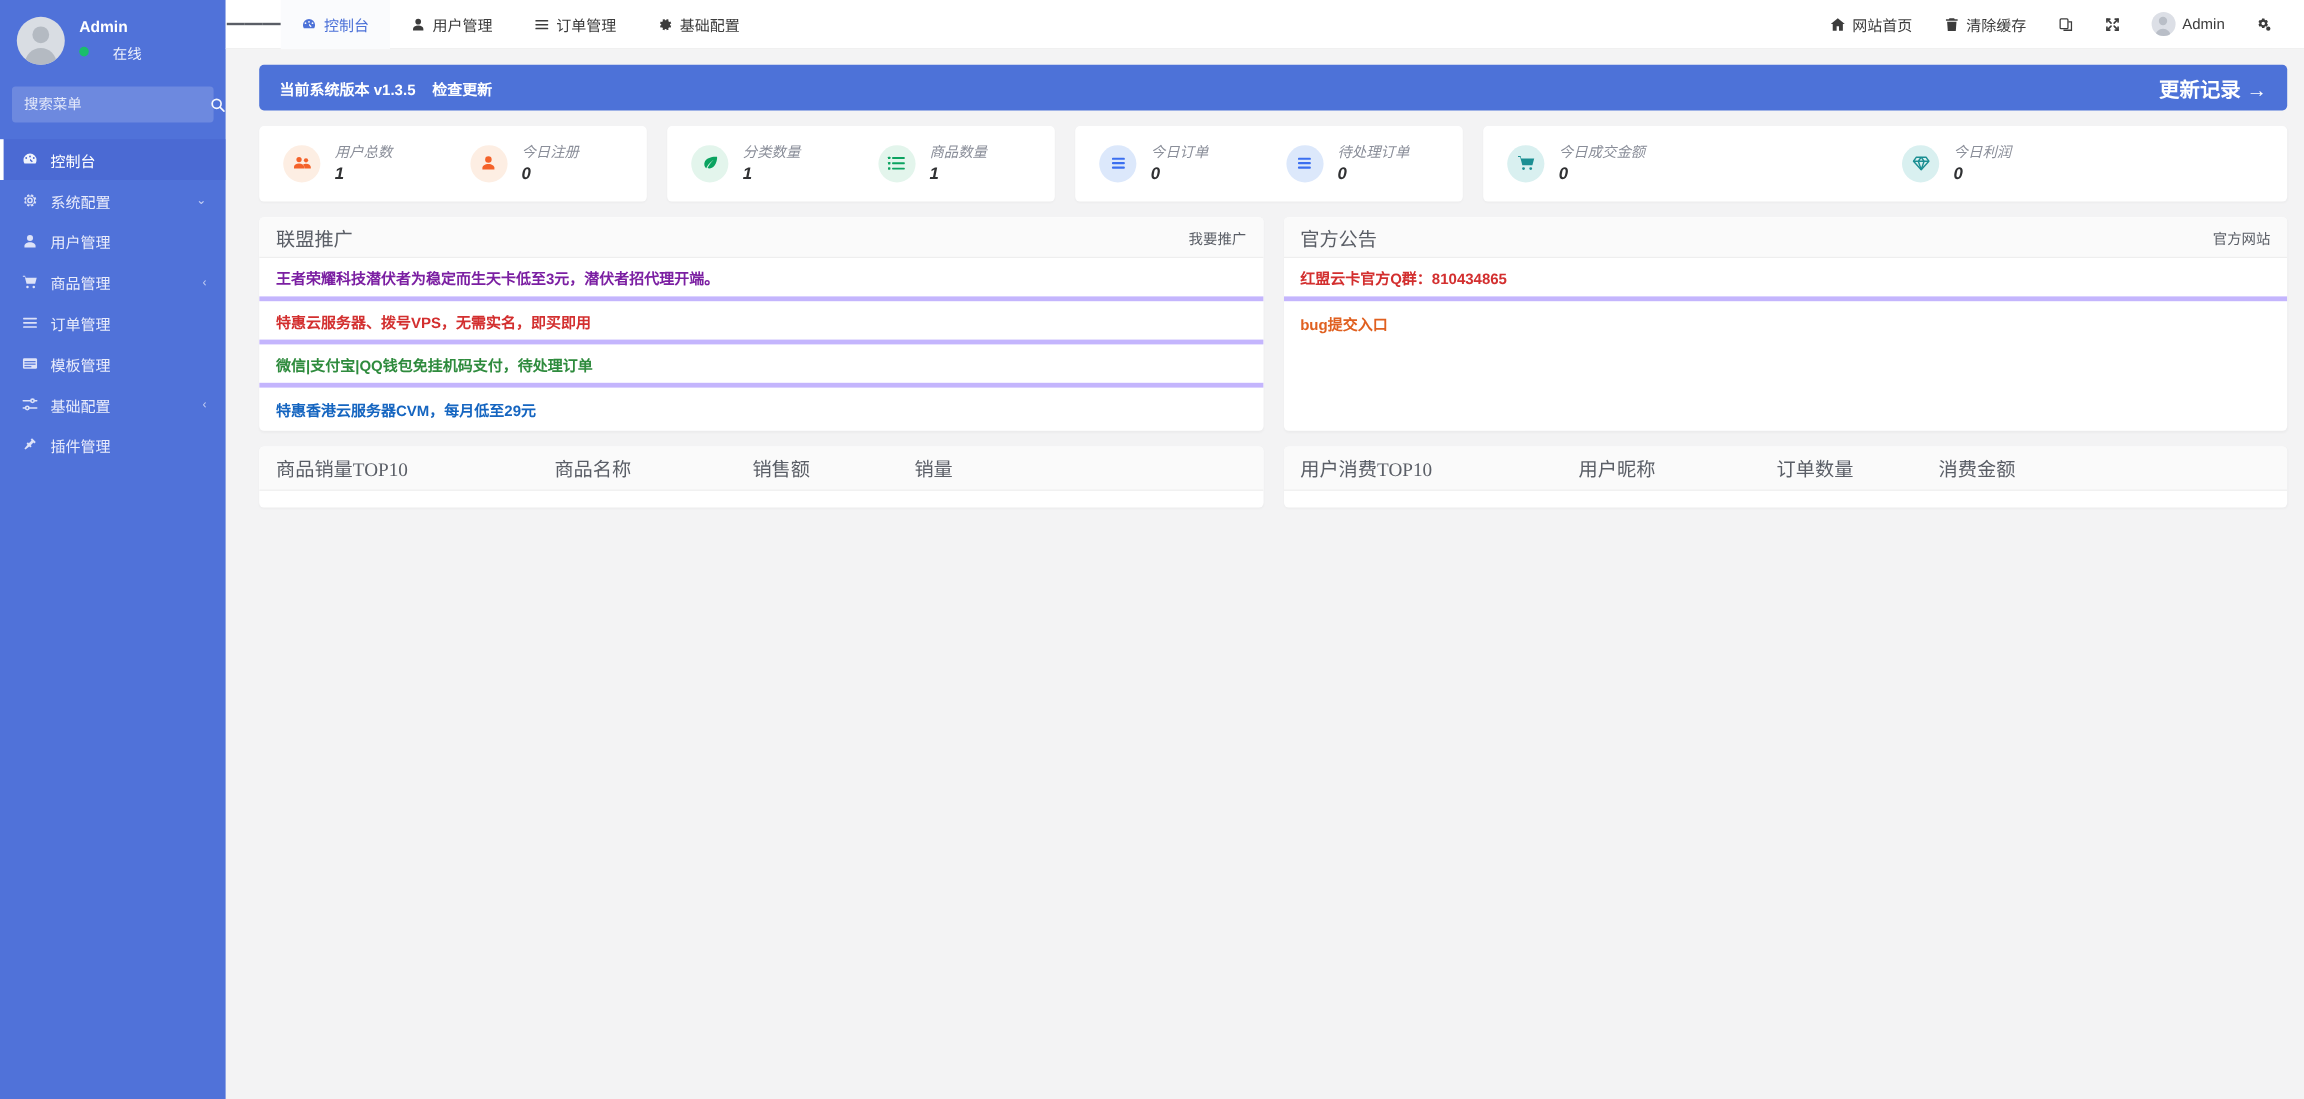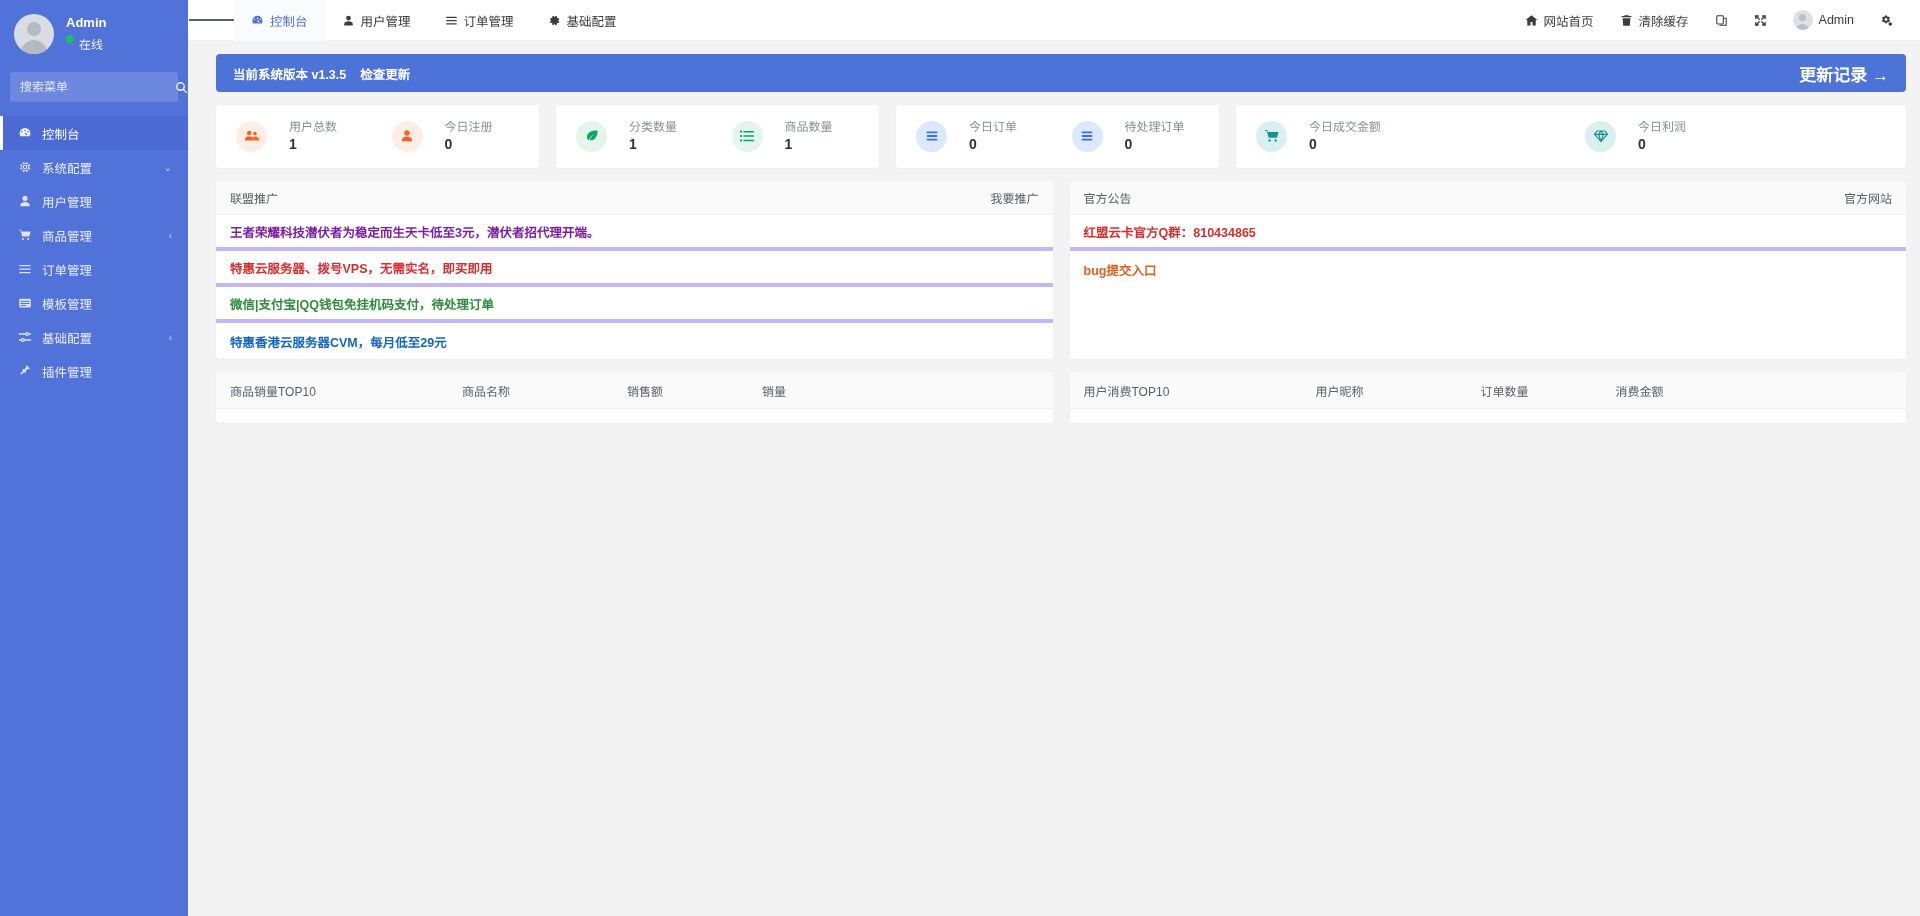--- a/index.html
+++ b/index.html
@@ -36,21 +36,21 @@
     width: 14px; height: 14px; border-radius: 50%;
     background: #b4bac2; left: 13px; top: 8px;
   }
   .avatar-big::after {
     content: ""; position: absolute;
     width: 26px; height: 16px; border-radius: 13px 13px 0 0;
     background: #b4bac2; left: 7px; top: 26px;
   }
   .profile-text { display: flex; flex-direction: column; gap: 4px; }
   .profile-name { font-size: 13px; font-weight: bold; color: #fff; line-height: 1.1; }
-  .profile-status { font-size: 12px; color: #eef1fb; display: flex; align-items: flex-start; gap: 5px; }
+  .profile-status { font-size: 12px; color: #eef1fb; display: flex; align-items: center; gap: 20px; }
   .dot-online { width: 8px; height: 8px; border-radius: 50%; background: #19be6b; display: inline-block; }
 
   .search-box {
     margin: 4px 10px 14px 10px;
     height: 30px; border-radius: 3px;
     background: rgba(255,255,255,0.17);
     display: flex; align-items: center;
     padding: 0 10px;
   }
   .search-box input {
@@ -137,21 +137,21 @@
   .stat-card {
     background: #ffffff; border-radius: 4px;
     height: 63px; display: flex; align-items: center;
     padding: 0 6px;
     box-shadow: 0 1px 2px rgba(0,0,0,0.03);
   }
   .stat-card.w1 { flex: 0 0 323px; }
   .stat-card.w2 { flex: 0 0 323px; }
   .stat-card.w3 { flex: 0 0 323px; }
   .stat-card.w4 { flex: 1; }
-  .stat-cell { flex: 1; display: flex; align-items: center; gap: 22px; padding-left: 14px; }
+  .stat-cell { flex: 1; display: flex; align-items: center; gap: 12px; padding-left: 14px; font-style: italic; }
   .stat-ico-wrap {
     width: 31px; height: 31px; border-radius: 50%;
     display: flex; align-items: center; justify-content: center;
     flex: 0 0 31px;
   }
   .stat-ico-wrap svg { width: 16px; height: 16px; }
   .stat-txt { display: flex; flex-direction: column; gap: 3px; }
   .stat-label { font-size: 12px; color: #8a8e99; line-height: 1.1; }
   .stat-value { font-size: 14px; color: #303133; font-weight: bold; line-height: 1.1; }
 
@@ -160,21 +160,21 @@
   .panel {
     flex: 1; background: #ffffff; border-radius: 4px;
     box-shadow: 0 1px 2px rgba(0,0,0,0.03);
     overflow: hidden;
   }
   .panel-head {
     height: 34px; display: flex; align-items: center;
     padding: 0 14px; border-bottom: 1px solid #eeeeee;
     background: #fafafa;
   }
-  .panel-title { font-size: 12px; color: #5a5e66; }
+  .panel-title { font-size: 16px; color: #5a5e66; }
   .panel-action { margin-left: auto; font-size: 12px; color: #5a5e66; cursor: pointer; }
   .panel-body { min-height: 128px; }
   .panel-list { list-style: none; }
   .panel-list li {
     height: 36px; display: flex; align-items: center;
     padding: 0 14px; font-size: 12.5px; font-weight: bold;
     border-bottom: 4px solid #c4b5fd; cursor: pointer;
   }
   .panel-list li:last-child { border-bottom: none; }
 
@@ -182,21 +182,21 @@
   .tables-row { display: flex; gap: 17px; }
   .table-card {
     flex: 1; background: #ffffff; border-radius: 4px;
     box-shadow: 0 1px 2px rgba(0,0,0,0.03);
     overflow: hidden;
   }
   .table-head {
     height: 37px; display: flex; align-items: center;
     background: #fafafa; border-bottom: 1px solid #eeeeee;
   }
-  .th { font-size: 12px; color: #5a5e66; }
+  .th { font-size: 16px; color: #5a5e66; font-family: Liberation Serif, serif; }
   .th.c0 { flex: 0 0 246px; padding-left: 14px; }
   .th.c1 { flex: 0 0 165px; }
   .th.c2 { flex: 0 0 135px; }
   .th.c3 { flex: 1; }
   .table-body { height: 14px; }
 </style>
 </head>
 <body>
 
 <aside class="sidebar">

